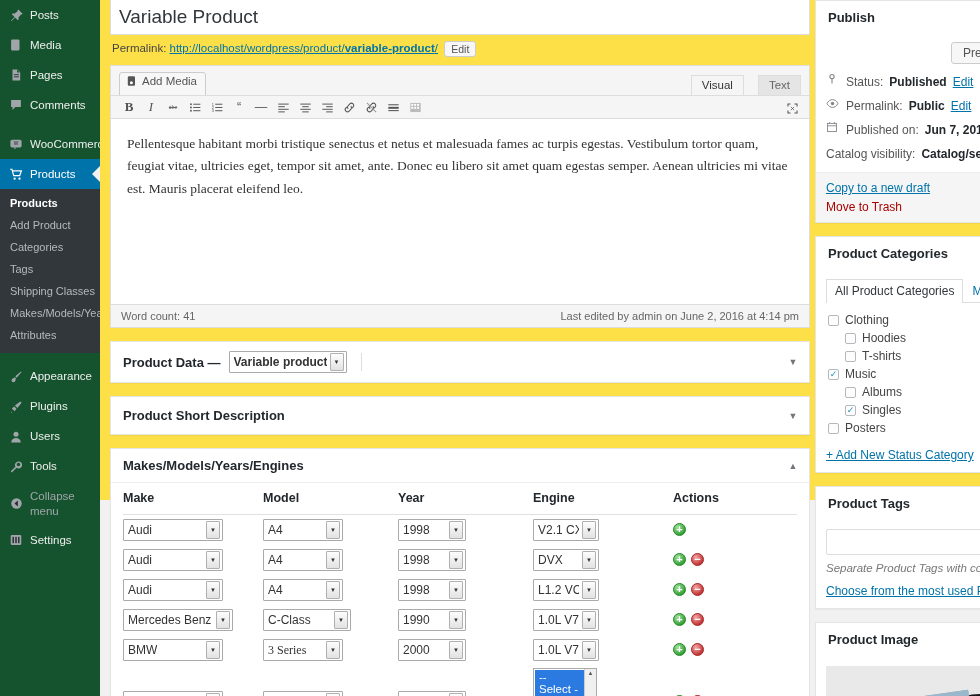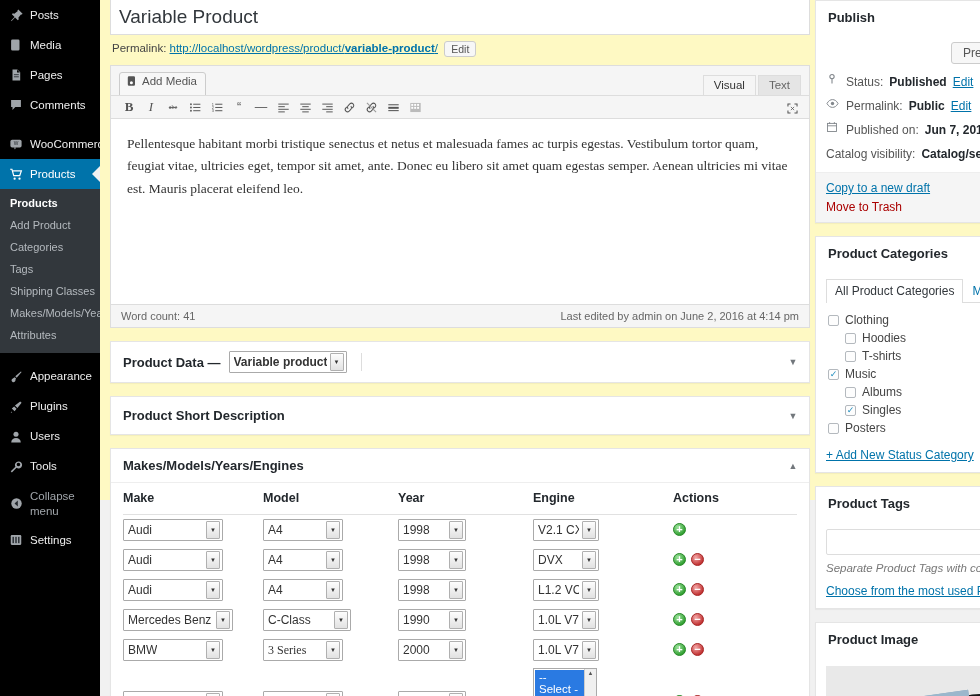--- a/index.html
+++ b/index.html
@@ -10,21 +10,21 @@
     background: #f1f1f1;
     font-family: "Liberation Sans", sans-serif;
     font-size: 13px;
     color: #444;
     position: relative;
   }
 
   
   #adminmenu {
     position: absolute; left:0; top:0; width:100px; height:696px;
-    background:#000000; color:#eee; overflow:hidden;
+    background:#14532d; color:#eee; overflow:hidden;
   }
   .menu-top {
     display:flex; align-items:center; gap:6px;
     padding:7px 0 7px 8px;
     font-size:11.5px; color:#eee; cursor:pointer; line-height:1.3;
   }
   .menu-top .mi { width:16px; height:16px; flex:0 0 16px; display:flex; align-items:center; justify-content:center; color:#a0a5aa; }
   .menu-top.current { background:#0073aa; color:#fff; position:relative; }
   .menu-top.current .mi { color:#fff; }
   .menu-top.current:after {
@@ -35,21 +35,21 @@
   .menu-sep { height:9px; }
   .submenu { background:#32373c; padding:4px 0 6px 0; }
   .sub-item { padding:3px 0 3px 10px; font-size:11px; color:#b4b9be; cursor:pointer; line-height:1.45; }
   .sub-item.cur { color:#fff; font-weight:bold; }
   .collapse { color:#a0a5aa; }
   svg.ic { display:block; }
 
   
   #wpbody {
     position:absolute; left:100px; top:0; right:0; height:500px;
-    background:#fef9c3;
+    background:#fde047;
   }
   #post-body { position:relative; width:100%; height:100%; }
 
   .col-left { position:absolute; left:10px; top:0; width:700px; }
   .col-right { position:absolute; left:715px; top:0; width:265px; }
 
   
   .titlewrap {
     background:#fff; border:1px solid #ddd; padding:3px 8px;
     margin-top:-1px;
@@ -73,21 +73,21 @@
   .media-row { padding:6px 8px 0 8px; position:relative; height:29px; }
   .add-media {
     display:inline-flex; align-items:center; gap:4px;
     background:#f7f7f7; border:1px solid #ccc; border-radius:3px;
     font-size:11.5px; padding:2px 8px 18px 6px; color:#555; cursor:pointer;
   }
   .ed-tabs { position:absolute; right:8px; bottom:0; display:flex; }
   .ed-tab {
     font-size:11.5px; padding:3px 10px 4px 10px; color:#666;
     border:1px solid #ddd; border-bottom:0; background:#e5e5e5; cursor:pointer;
-    margin-left:2px;
+    margin-left:14px;
   }
   .ed-tab.active { background:#f5f5f5; color:#333; }
   .toolbar {
     background:#f5f5f5; border-top:1px solid #ddd; border-bottom:1px solid #ddd;
     padding:5px 8px; display:flex; align-items:center; gap:2px; position:relative;
     height:24px;
   }
   .tb {
     width:20px; height:18px; display:flex; align-items:center; justify-content:center;
     font-size:12.5px; color:#555; cursor:pointer; border-radius:2px;

